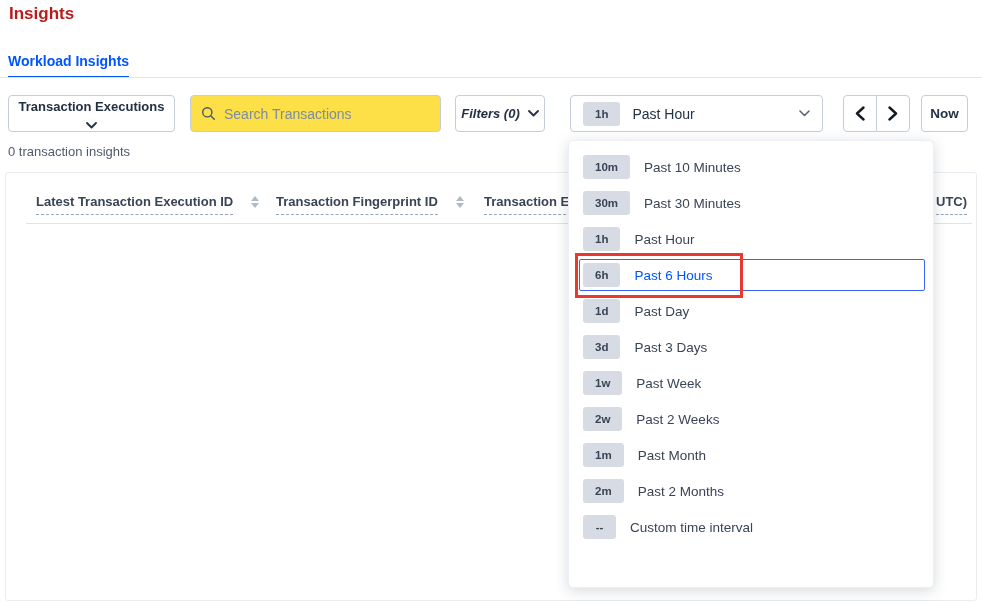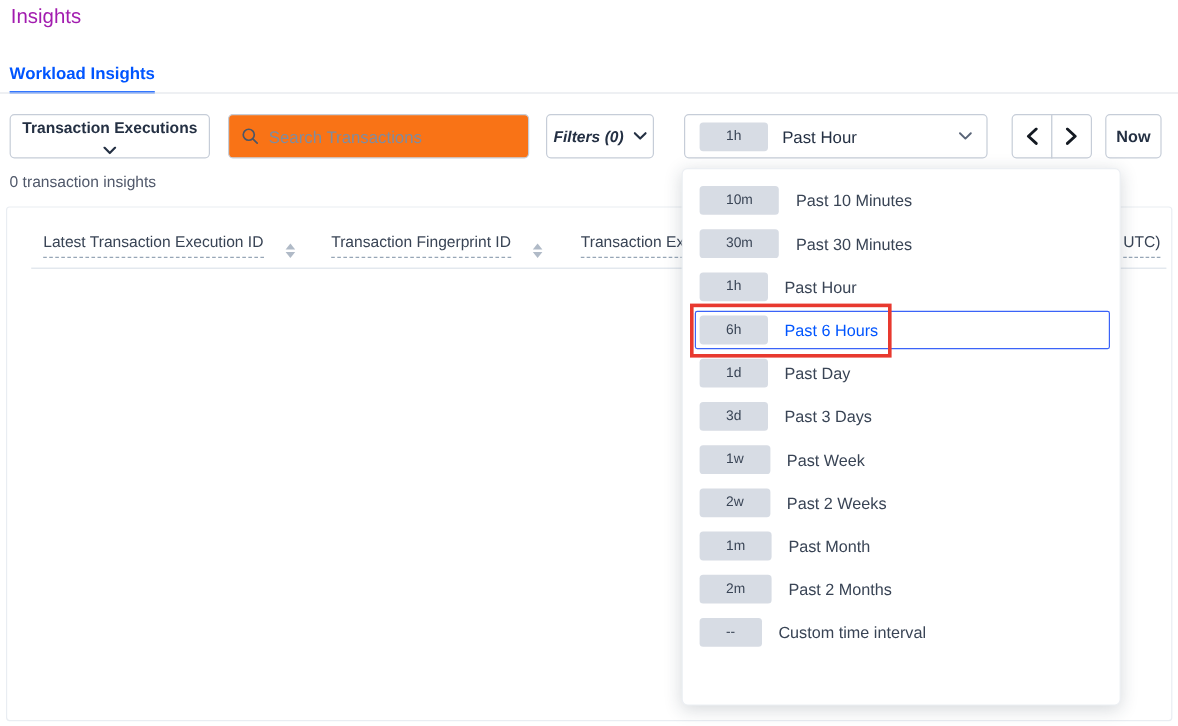--- a/index.html
+++ b/index.html
@@ -13,21 +13,21 @@
   html,body{width:982px;height:605px;overflow:hidden;}
   body{
     position:relative;
     font-family:"Liberation Sans","DejaVu Sans",sans-serif;
     background:#ffffff;
     color:var(--text-dark);
   }
   
   .page-title{
     position:absolute;left:9px;top:4px;
-    font-size:17px;font-weight:400;color:#a21caf;
+    font-size:17px;font-weight:700;color:#b91c1c;
   }
   .tabs{position:absolute;left:0;top:45px;width:100%;height:33px;}
   .tabs-divider{position:absolute;left:0;top:77px;width:100%;height:1px;background:#e3e7ec;}
   .tab{
     position:absolute;top:0;height:33px;display:flex;align-items:center;
     font-size:14px;color:#46505e;cursor:pointer;white-space:nowrap;
   }
   .tab.active{color:var(--accent-blue);font-weight:700;border-bottom:2px solid var(--accent-blue);}
   .tab.t0{left:8px;}
   .tab.t1{left:145px;}
@@ -37,61 +37,61 @@
     border:1px solid #c6cdd8;border-radius:4px;
     display:flex;align-items:center;justify-content:center;gap:8px;
     font-size:13px;font-weight:700;color:#243043;cursor:pointer;
     font-family:inherit;
   }
   .entity-btn{left:8px;width:167px;flex-direction:column;}
   .filters-btn{left:455px;width:90px;font-style:italic;}
   .now-btn{left:921px;width:47px;font-size:13.5px;}
   .search-box{
     position:absolute;left:190px;top:95px;width:251px;height:37px;
-    background:#f97316;border:1px solid #c6cdd8;border-radius:4px;
+    background:#fde047;border:1px solid #c6cdd8;border-radius:4px;
     display:flex;align-items:center;padding:0 10px;gap:8px;
   }
   .search-box input{
     border:none;outline:none;flex:1;font-size:14px;color:#243043;
     font-family:inherit;background:transparent;
   }
   .search-box input::placeholder{color:#7d8ca1;}
   .time-picker{
     position:absolute;left:570px;top:95px;width:253px;height:37px;
     background:#fff;border:1px solid #c6cdd8;border-radius:4px;
     display:flex;align-items:center;padding:0 12px;gap:12px;
     font-size:14px;color:#243043;cursor:pointer;font-family:inherit;
   }
   .time-picker .spacer{flex:1;}
   .mini-badge{
     background:var(--badge-bg);color:var(--text-dark);
-    font-size:11.5px;font-weight:400;border-radius:3px;
+    font-size:11.5px;font-weight:700;border-radius:3px;
     min-width:30px;height:24px;display:flex;align-items:center;justify-content:center;
-    padding:0 22px;
+    padding:0 12px;
   }
   .arrow-group{position:absolute;left:843px;top:95px;height:37px;display:flex;}
   .arrow-btn{
     width:34px;height:37px;background:#fff;border:1px solid #c6cdd8;
     display:flex;align-items:center;justify-content:center;cursor:pointer;
   }
   .arrow-btn.prev{border-radius:4px 0 0 4px;}
   .arrow-btn.next{border-radius:0 4px 4px 0;margin-left:-1px;}
   .status-line{position:absolute;left:8px;top:144px;font-size:13px;color:#51596b;}
   
   .card{
     position:absolute;left:5px;top:172px;width:972px;height:429px;
     background:#fff;border:1px solid #e9edf2;border-radius:3px;
   }
   .thead{
     position:absolute;left:0;top:0;width:100%;height:50px;
   }
   .thead-border{position:absolute;left:20px;right:4px;top:50px;height:1px;background:#dde3ea;}
   .th{
-    position:absolute;top:21px;display:flex;align-items:flex-end;gap:18px;
-    font-size:13px;font-weight:400;color:var(--text-dark);cursor:pointer;white-space:nowrap;
+    position:absolute;top:21px;display:flex;align-items:flex-start;gap:18px;
+    font-size:13px;font-weight:700;color:var(--text-dark);cursor:pointer;white-space:nowrap;
   }
   .th .lbl{border-bottom:1px dashed #97a6b6;padding-bottom:5px;}
   .th.col-0{left:30px;}
   .th.col-1{left:270px;}
   .th.col-2{left:478px;}
   .th.col-3{left:930px;}
   .sort-icon{display:flex;flex-direction:column;gap:2px;margin-top:2px;}
   .sort-icon .up{width:0;height:0;border-left:4px solid transparent;border-right:4px solid transparent;border-bottom:5px solid #b0bac7;}
   .sort-icon .down{width:0;height:0;border-left:4px solid transparent;border-right:4px solid transparent;border-top:5px solid #b0bac7;}
   

